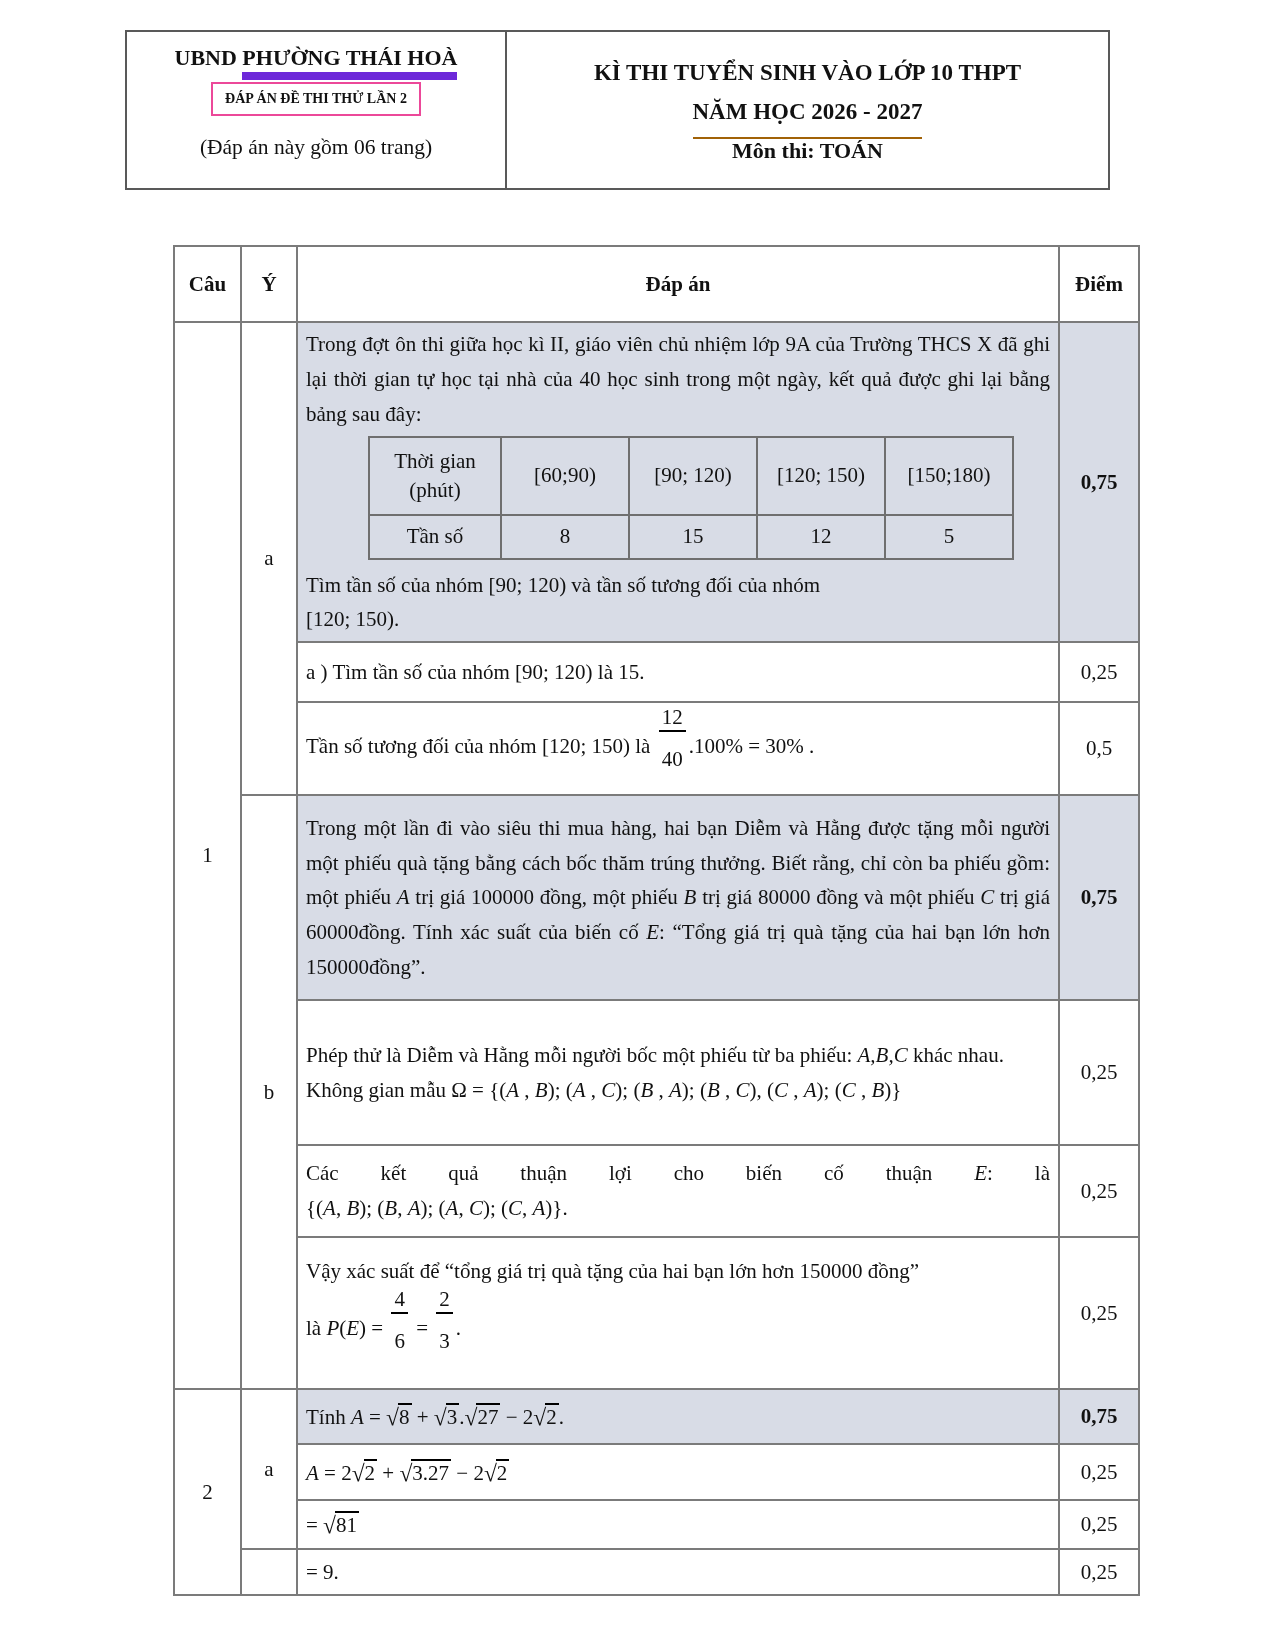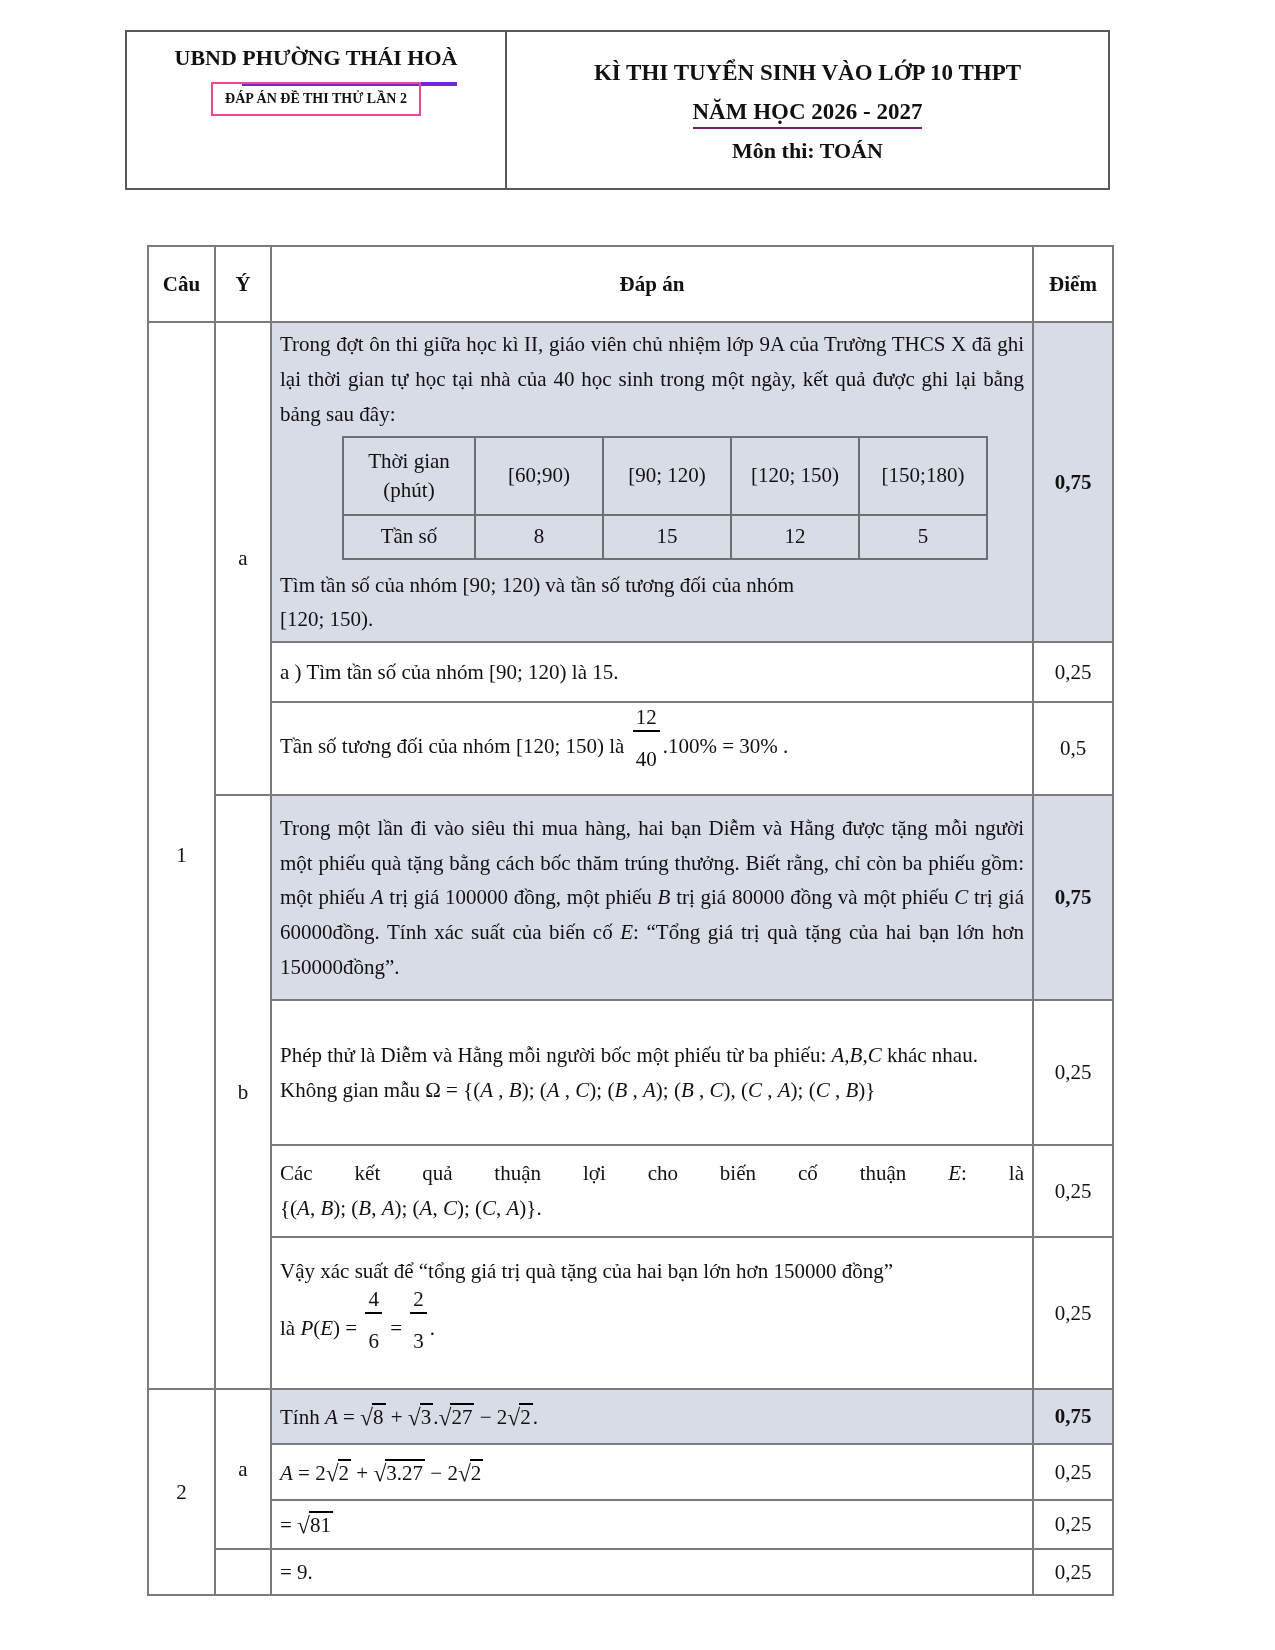--- a/index.html
+++ b/index.html
@@ -12,33 +12,33 @@
   .hdr{
     position:absolute;left:125px;top:30px;width:985px;height:160px;
     display:flex;border:2px solid #595959;box-sizing:border-box;
   }
   .hdr-left{
     width:380px;border-right:2px solid #595959;box-sizing:border-box;
     text-align:center;
   }
   .hdr-right{flex:1;text-align:center;}
   .org{margin-top:13px;font-weight:bold;font-size:22px;}
-  .ul{border-bottom:4px solid #6d28d9;padding-bottom:12px;}
+  .ul{border-bottom:8px solid #6d28d9;padding-bottom:2px;}
   .box{
     display:inline-block;border:2px solid #ec4899;margin-top:11px;
     padding:7px 12px;font-weight:bold;font-size:14px;
   }
   .note{margin-top:19px;font-size:21.5px;}
   .t1{margin-top:28px;font-weight:bold;font-size:23px;}
   .t2{margin-top:13px;font-weight:bold;font-size:23px;}
-  .ul2{border-bottom:2px solid #701a75;padding-bottom:3px;}
+  .ul2{border-bottom:2px solid #a16207;padding-bottom:13px;}
   .t3{margin-top:13px;font-weight:bold;font-size:22px;}
   
   table.main{
-    position:absolute;left:147px;top:245px;width:965px;
+    position:absolute;left:173px;top:245px;width:965px;
     border-collapse:collapse;table-layout:fixed;
     font-size:21px;
   }
   table.main td{
     border:2px solid #7b7b7b;box-sizing:border-box;
     padding:4px 8px;vertical-align:middle;
   }
   .hc{font-weight:bold;text-align:center;height:76px;}
   .cc,.yc{text-align:center;vertical-align:middle;}
   .ac{vertical-align:top;line-height:1.66;}
@@ -82,20 +82,21 @@
 <body>
 
 <div class="page">
 
   <div class="hdr">
     <div class="hdr-left">
       <div class="org"><span>UBND </span><span class="ul">PHƯỜNG THÁI HOÀ</span></div>
       <div>
         <span class="box">ĐÁP ÁN ĐỀ THI THỬ LẦN 2</span>
       </div>
+      <div class="note">(Đáp án này gồm 06 trang)</div>
     </div>
     <div class="hdr-right">
       <div class="t1">KÌ THI TUYỂN SINH VÀO LỚP 10 THPT</div>
       <div class="t2"><span class="ul2">NĂM HỌC 2026 - 2027</span></div>
       <div class="t3">Môn thi: TOÁN</div>
     </div>
   </div>
 
   <table class="main">
     <colgroup>

